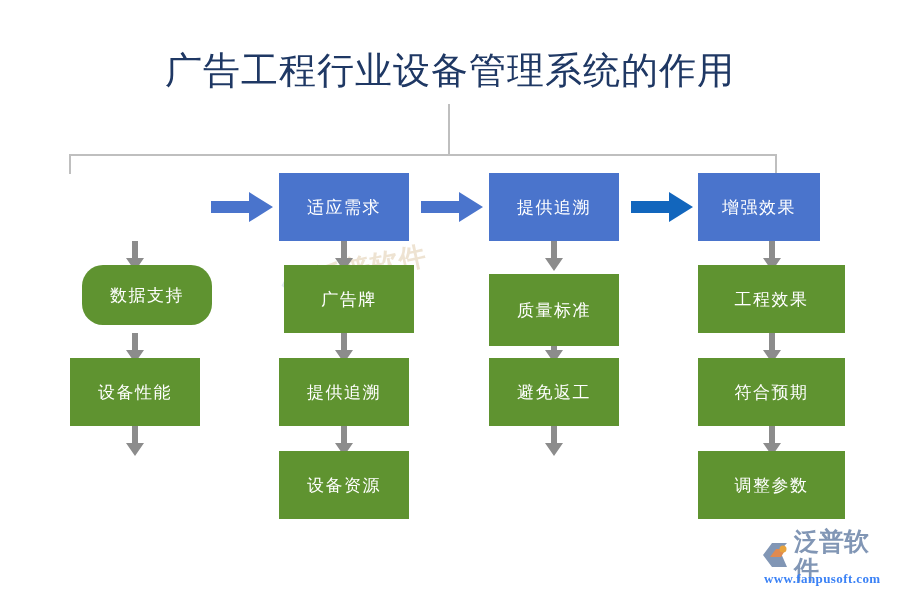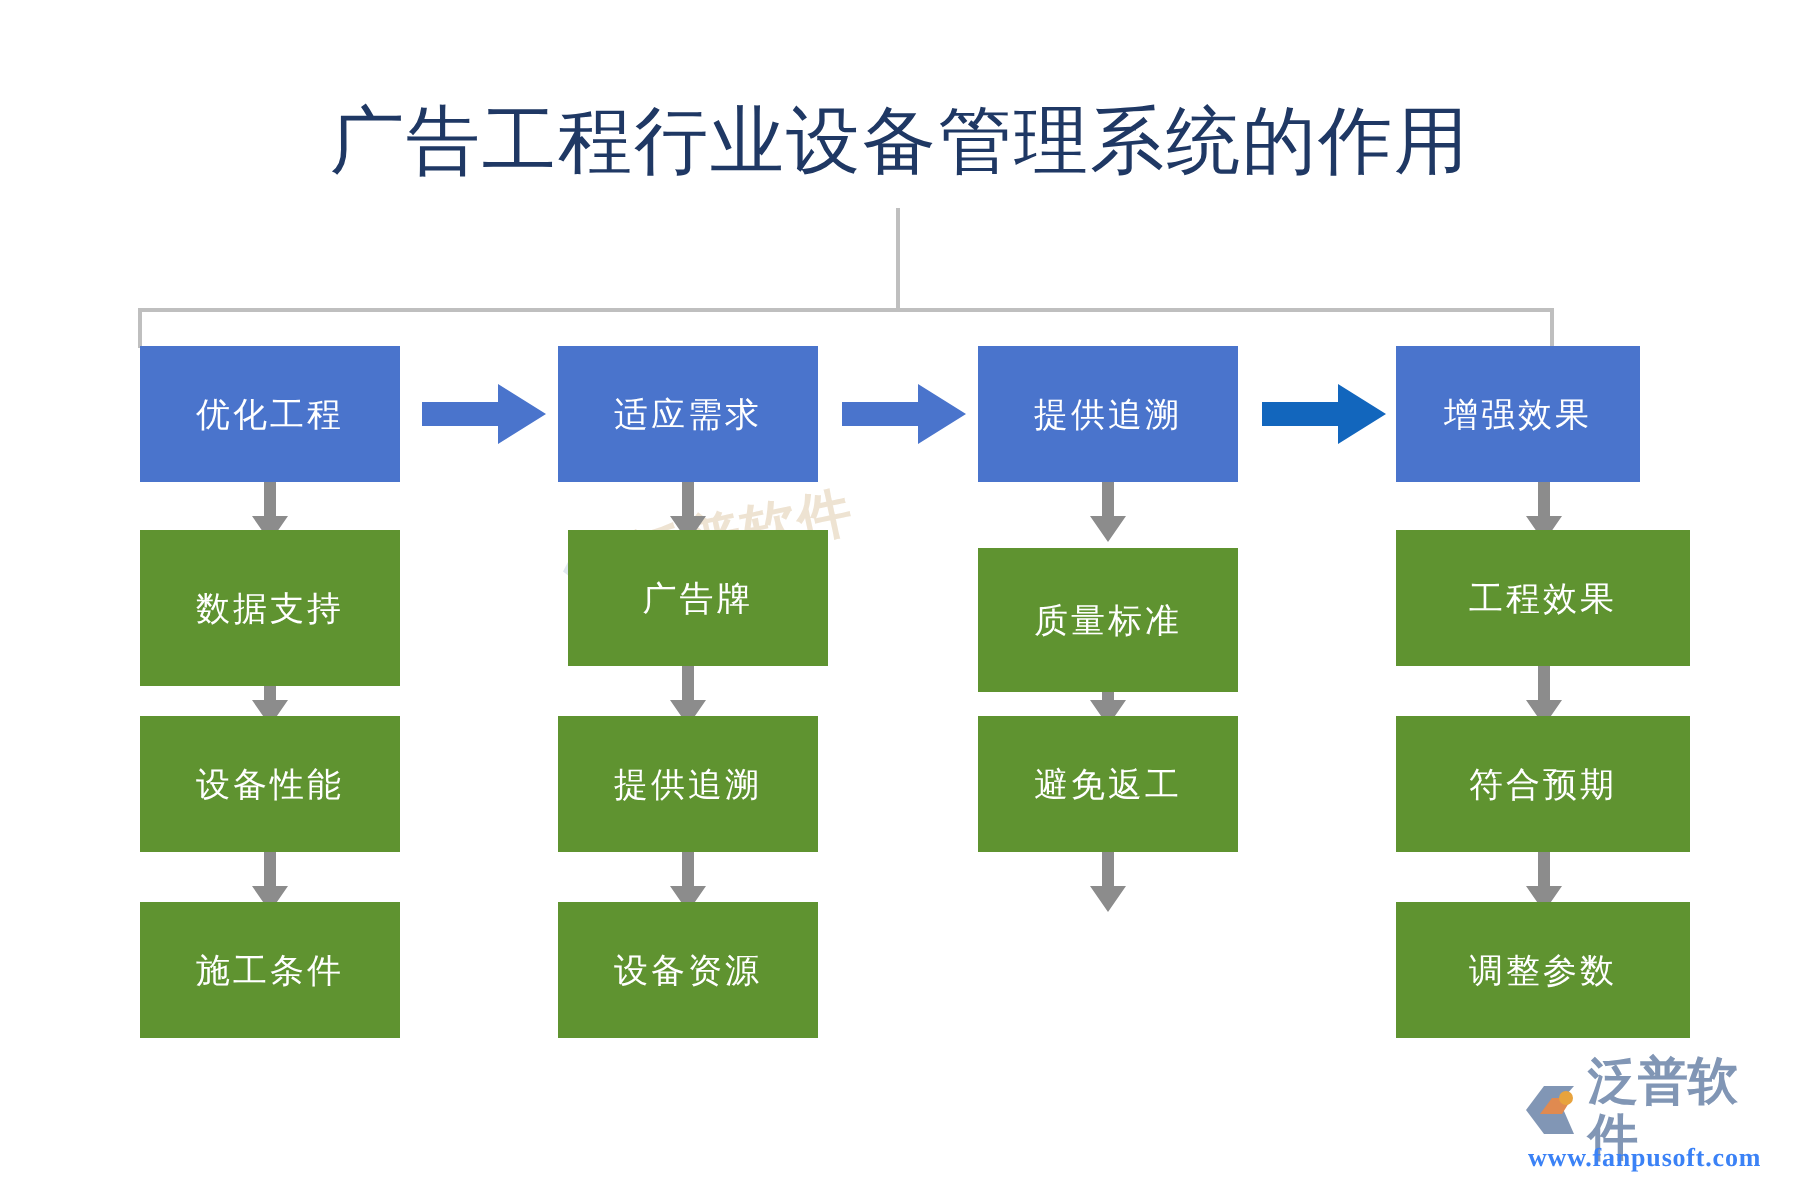--- a/index.html
+++ b/index.html
@@ -144,46 +144,40 @@
       <svg class="wm-mark" viewBox="0 0 34 30">
         <path d="M2 15 L12 3 L28 3 L20 15 L28 27 L12 27 Z" fill="#9fb4cf"></path>
         <path d="M9 17 L16 9 L27 9 L21 17 Z" fill="#7fae4a"></path>
         <circle cx="24" cy="9" r="4" fill="#e8a33d"></circle>
       </svg>
       <span class="wm-text">泛普软件</span>
     </div>
     <div class="wm-sub">SOFTWARE</div>
   </div>
 
-  <div class="box blue" style="left:70px; top:173px; width:130px; height:68px;">
-    <span>优化工程</span>
-  </div>
   <div class="v-arrow" style="left:125px; top:241px;">
     <svg viewBox="0 0 20 30">
         <path d="M7 0 H13 V17 H19 L10 30 L1 17 H7 Z" fill="#8c8c8c"></path>
       </svg>
   </div>
-  <div class="box green" style="left:70px; top:265px; width:130px; height:78px;">
+  <div class="box green" style="left:82px; top:265px; width:130px; height:60px;border-radius:21px;">
     <span>数据支持</span>
   </div>
   <div class="v-arrow" style="left:125px; top:333px;">
     <svg viewBox="0 0 20 30">
         <path d="M7 0 H13 V17 H19 L10 30 L1 17 H7 Z" fill="#8c8c8c"></path>
       </svg>
   </div>
   <div class="box green" style="left:70px; top:358px; width:130px; height:68px;">
     <span>设备性能</span>
   </div>
   <div class="v-arrow" style="left:125px; top:426px;">
     <svg viewBox="0 0 20 30">
         <path d="M7 0 H13 V17 H19 L10 30 L1 17 H7 Z" fill="#8c8c8c"></path>
       </svg>
-  </div>
-  <div class="box green" style="left:70px; top:451px; width:130px; height:68px;">
-    <span>施工条件</span>
   </div>
 
   <div class="h-arrow" style="left:211px;">
     <svg viewBox="0 0 62 30">
         <path d="M0 9 H38 V0 L62 15 L38 30 V21 H0 Z" fill="#4a74cc"></path>
       </svg>
   </div>
 
   <div class="box blue" style="left:279px; top:173px; width:130px; height:68px;">
     <span>适应需求</span>

